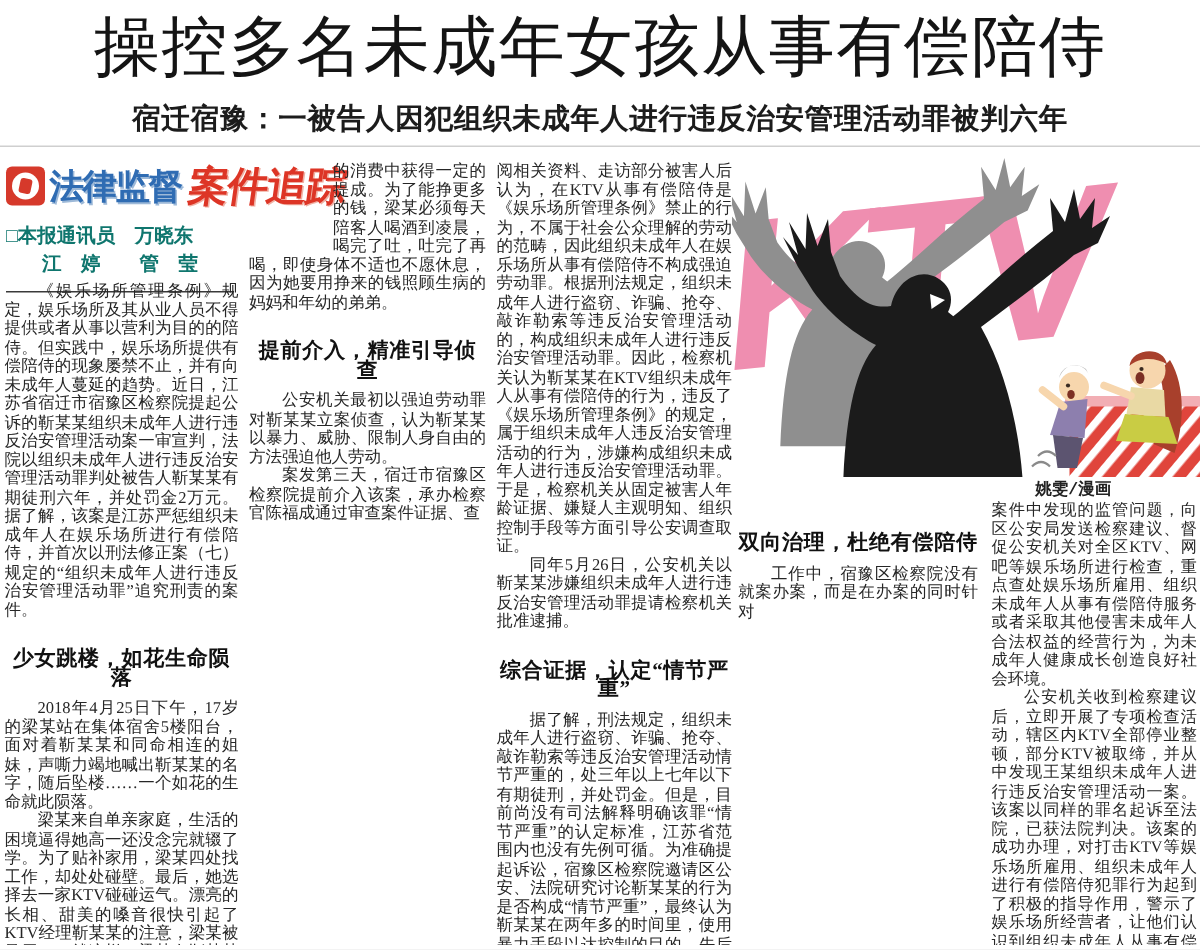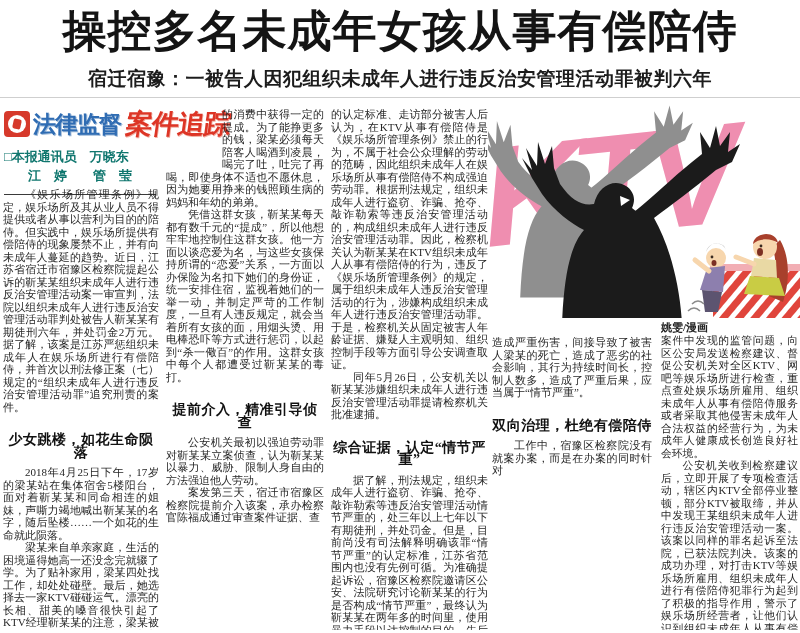--- a/index.html
+++ b/index.html
@@ -1,20 +1,20 @@
 <!DOCTYPE html>
 <html><head>
 <meta charset="utf-8">
 <style>
   html,body{margin:0;padding:0;background:#e9e9e9;}
   .page{position:relative;width:800px;height:633px;background:#ffffff;overflow:hidden;
         font-family:"Liberation Serif","DejaVu Serif",serif;color:#262626;}
   
   .headline{position:absolute;top:6px;left:0;width:800px;text-align:center;
-            font-size:44px;font-weight:700;color:#141414;letter-spacing:1px;margin:0;line-height:1.2;}
+            font-size:44px;font-weight:400;color:#141414;letter-spacing:1px;margin:0;line-height:1.2;}
   .subheadline{position:absolute;top:66px;left:0;width:800px;text-align:center;
                font-size:19px;font-weight:700;color:#1c1c1c;margin:0;letter-spacing:0.5px;}
   .top-rule{position:absolute;top:97px;left:0;width:800px;height:1px;background:#cfcfcf;}
   
   .badge{position:absolute;left:4px;top:106px;display:flex;align-items:center;gap:3px;
          font-family:"Liberation Sans","DejaVu Sans",sans-serif;}
   .badge-icon{width:26px;height:26px;background:#d6392b;border-radius:4px;position:relative;flex:0 0 auto;}
   .badge-icon .core{position:absolute;left:4px;top:4px;width:18px;height:18px;background:#fff;border-radius:50%;}
   .badge-icon .core::after{content:"";position:absolute;left:5px;top:4px;width:8px;height:10px;
                            background:#d6392b;border-radius:2px;transform:rotate(12deg);}
@@ -34,22 +34,22 @@
   .col h3{font-size:14px;font-weight:700;color:#111;text-align:center;
           margin:21px 0 7px;letter-spacing:0.5px;}
   .col1{left:3px;  top:188px;width:156px;height:442px;}
   .col2{left:166px;top:108px;width:158px;height:522px;}
   .col3{left:331px;top:108px;width:157px;height:522px;}
   .col4{left:492px;top:336px;width:160px;height:294px;}
   .col5{left:661px;top:320px;width:137px;height:310px;font-size:10.8px;}
   .badge-spacer{float:left;width:56px;height:54px;}
   
   .illus{position:absolute;left:488px;top:100px;width:312px;height:218px;}
-  .caption{font-family:Liberation Serif, serif;font-size:11px;font-weight:700;
-           color:#222;text-align:left;padding-right:28px;margin:0 0 4px;line-height:14px;}
+  .caption{font-family:Liberation Mono, monospace;font-size:11px;font-weight:700;
+           color:#222;text-align:center;padding-right:28px;margin:0 0 4px;line-height:14px;}
 </style>
 </head>
 <body>
 
 <div class="page">
 
   <h1 class="headline">操控多名未成年女孩从事有偿陪侍</h1>
   <h2 class="subheadline">宿迁宿豫：一被告人因犯组织未成年人进行违反治安管理活动罪被判六年</h2>
   <div class="top-rule"></div>
 
@@ -69,35 +69,33 @@
   <div class="col col1">
     <p class="ind">《娱乐场所管理条例》规定，娱乐场所及其从业人员不得提供或者从事以营利为目的的陪侍。但实践中，娱乐场所提供有偿陪侍的现象屡禁不止，并有向未成年人蔓延的趋势。近日，江苏省宿迁市宿豫区检察院提起公诉的靳某某组织未成年人进行违反治安管理活动案一审宣判，法院以组织未成年人进行违反治安管理活动罪判处被告人靳某某有期徒刑六年，并处罚金2万元。据了解，该案是江苏严惩组织未成年人在娱乐场所进行有偿陪侍，并首次以刑法修正案（七）规定的“组织未成年人进行违反治安管理活动罪”追究刑责的案件。</p>
     <h3>少女跳楼，如花生命陨落</h3>
     <p class="ind">2018年4月25日下午，17岁的梁某站在集体宿舍5楼阳台，面对着靳某某和同命相连的姐妹，声嘶力竭地喊出靳某某的名字，随后坠楼……一个如花的生命就此陨落。</p>
     <p class="ind">梁某来自单亲家庭，生活的困境逼得她高一还没念完就辍了学。为了贴补家用，梁某四处找工作，却处处碰壁。最后，她选择去一家KTV碰碰运气。漂亮的长相、甜美的嗓音很快引起了KTV经理靳某某的注意，梁某被录用了。就这样，梁某在靳某某的安排下成了一名陪侍女，陪KTV的客人唱歌、喝酒，并从客人</p>
   </div>
 
   <div class="col col2">
     <div class="badge-spacer"></div>
     <p>的消费中获得一定的提成。为了能挣更多的钱，梁某必须每天陪客人喝酒到凌晨，喝完了吐，吐完了再喝，即使身体不适也不愿休息，因为她要用挣来的钱照顾生病的妈妈和年幼的弟弟。</p>
-    <p class="ind">凭借这群女孩，靳某某每天都有数千元的“提成”，所以他想牢牢地控制住这群女孩。他一方面以谈恋爱为名，与这些女孩保持所谓的“恋爱”关系，一方面以办保险为名扣下她们的身份证，统一安排住宿，监视着她们的一举一动，并制定严苛的工作制度，一旦有人违反规定，就会当着所有女孩的面，用烟头烫、用电棒恐吓等方式进行惩罚，以起到“杀一儆百”的作用。这群女孩中每个人都遭受过靳某某的毒打。</p>
     <h3>提前介入，精准引导侦查</h3>
     <p class="ind">公安机关最初以强迫劳动罪对靳某某立案侦查，认为靳某某以暴力、威胁、限制人身自由的方法强迫他人劳动。</p>
     <p class="ind">案发第三天，宿迁市宿豫区检察院提前介入该案，承办检察官陈福成通过审查案件证据、查</p>
   </div>
 
   <div class="col col3">
-    <p>的认定标准、走访部分被害人后认为，在KTV从事有偿陪侍是《娱乐场所管理条例》禁止的行为，不属于社会公众理解的劳动的范畴，因此组织未成年人在娱乐场所从事有偿陪侍不构成强迫劳动罪。根据刑法规定，组织未成年人进行盗窃、诈骗、抢夺、敲诈勒索等违反治安管理活动的，构成组织未成年人进行违反治安管理活动罪。因此，检察机关认为靳某某在KTV组织未成年人从事有偿陪侍的行为，违反了《娱乐场所管理条例》的规定，属于组织未成年人违反治安管理活动的行为，涉嫌构成组织未成年人进行违反治安管理活动罪。于是，检察机关从固定被害人年龄证据、嫌疑人主观明知、组织控制手段等方面引导公安调查取证。</p>
+    <p>阅相关资料、走访部分被害人后认为，在KTV从事有偿陪侍是《娱乐场所管理条例》禁止的行为，不属于社会公众理解的劳动的范畴，因此组织未成年人在娱乐场所从事有偿陪侍不构成强迫劳动罪。根据刑法规定，组织未成年人进行盗窃、诈骗、抢夺、敲诈勒索等违反治安管理活动的，构成组织未成年人进行违反治安管理活动罪。因此，检察机关认为靳某某在KTV组织未成年人从事有偿陪侍的行为，违反了《娱乐场所管理条例》的规定，属于组织未成年人违反治安管理活动的行为，涉嫌构成组织未成年人进行违反治安管理活动罪。于是，检察机关从固定被害人年龄证据、嫌疑人主观明知、组织控制手段等方面引导公安调查取证。</p>
     <p class="ind">同年5月26日，公安机关以靳某某涉嫌组织未成年人进行违反治安管理活动罪提请检察机关批准逮捕。</p>
     <h3>综合证据，认定“情节严重”</h3>
     <p class="ind">据了解，刑法规定，组织未成年人进行盗窃、诈骗、抢夺、敲诈勒索等违反治安管理活动情节严重的，处三年以上七年以下有期徒刑，并处罚金。但是，目前尚没有司法解释明确该罪“情节严重”的认定标准，江苏省范围内也没有先例可循。为准确提起诉讼，宿豫区检察院邀请区公安、法院研究讨论靳某某的行为是否构成“情节严重”，最终认为靳某某在两年多的时间里，使用暴力手段以达控制的目的，先后安排十余名未成年女性被害人从事有偿陪侍活动，对未成年人的身心健康</p>
   </div>
 
   <div class="col col4">
-    <p>造成严重伤害，间接导致了被害人梁某的死亡，造成了恶劣的社会影响，其行为持续时间长，控制人数多，造成了严重后果，应当属于“情节严重”。</p>
     <h3>双向治理，杜绝有偿陪侍</h3>
     <p class="ind">工作中，宿豫区检察院没有就案办案，而是在办案的同时针对</p>
   </div>
 
   <div class="col col5">
     <p class="caption">姚雯/漫画</p>
     <p>案件中发现的监管问题，向区公安局发送检察建议、督促公安机关对全区KTV、网吧等娱乐场所进行检查，重点查处娱乐场所雇用、组织未成年人从事有偿陪侍服务或者采取其他侵害未成年人合法权益的经营行为，为未成年人健康成长创造良好社会环境。</p>
     <p class="ind">公安机关收到检察建议后，立即开展了专项检查活动，辖区内KTV全部停业整顿，部分KTV被取缔，并从中发现王某组织未成年人进行违反治安管理活动一案。该案以同样的罪名起诉至法院，已获法院判决。该案的成功办理，对打击KTV等娱乐场所雇用、组织未成年人进行有偿陪侍犯罪行为起到了积极的指导作用，警示了娱乐场所经营者，让他们认识到组织未成年人从事有偿陪侍是犯罪行为，督促他们在经营过程中严格遵守法律法规。</p>
   </div>
 

